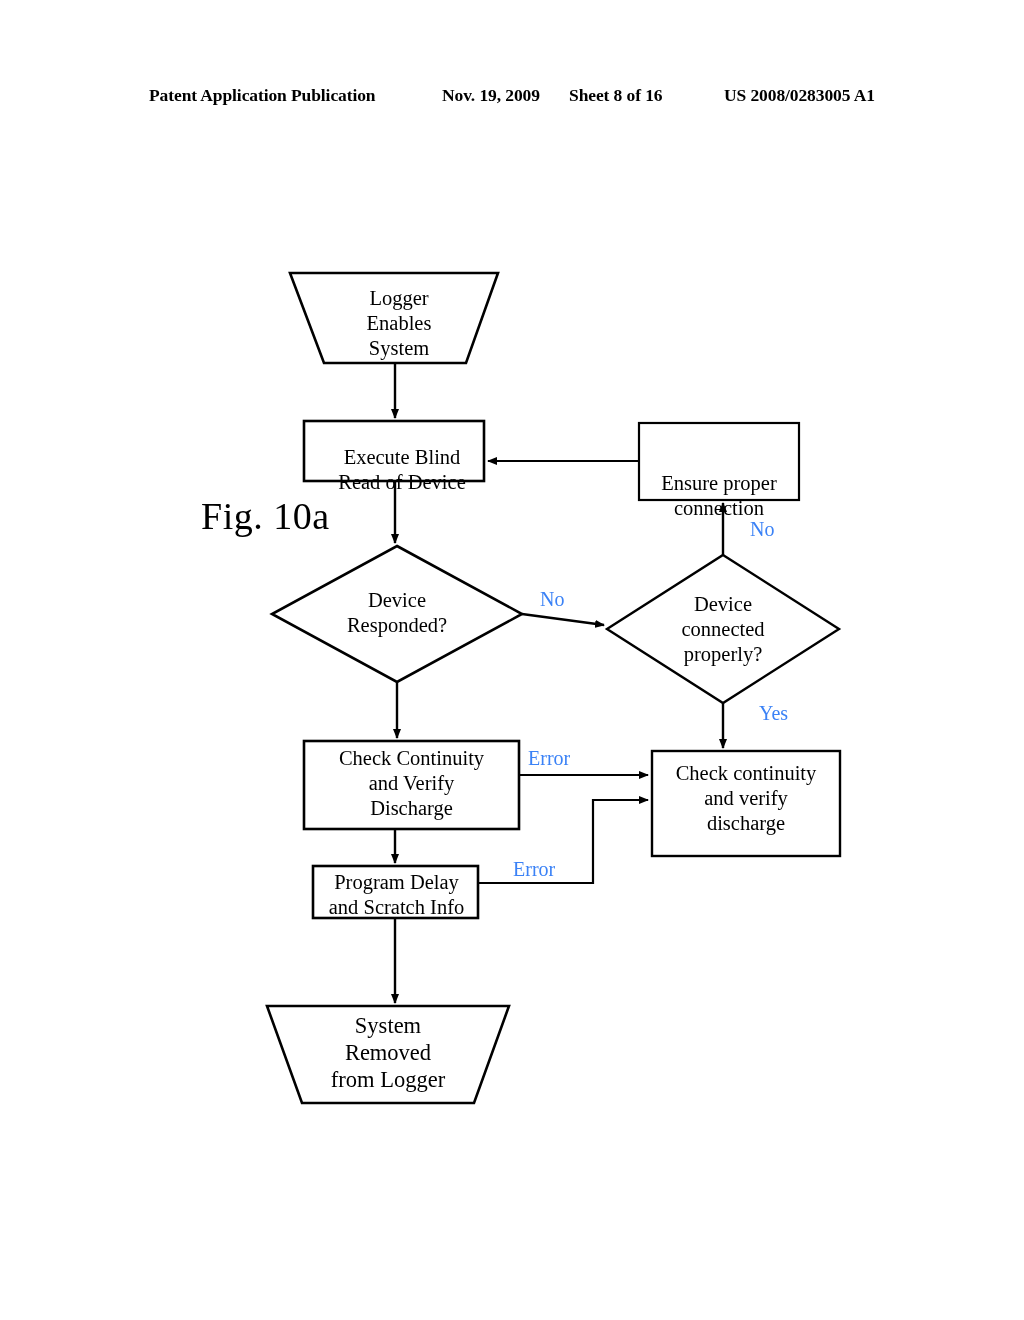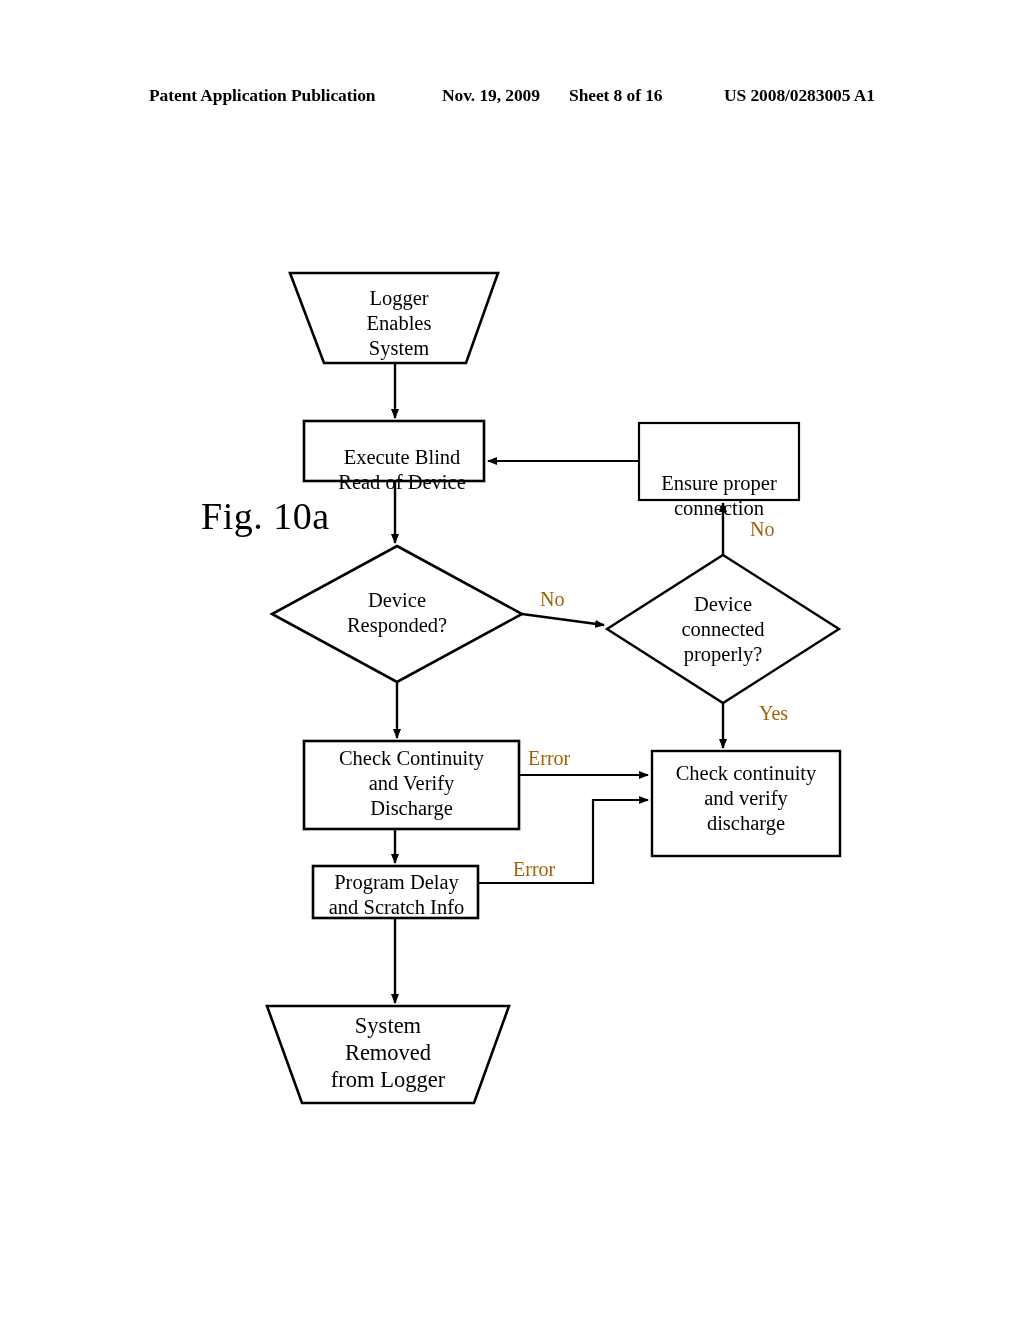--- a/index.html
+++ b/index.html
@@ -69,21 +69,21 @@
     white-space: pre-line;
     color: #000;
     pointer-events: none;
   }
   .edge-label {
     position: absolute;
     font-family: "Liberation Serif", "DejaVu Serif", serif;
     font-size: 20px;
     line-height: 22px;
     white-space: nowrap;
-    color: #a16207;
+    color: #3b82f6;
   }
 </style>
 </head>
 <body>
 
 <div id="patent-header">
   <span class="hdr-item" id="hdr-publication">Patent Application Publication</span>
   <span class="hdr-item" id="hdr-date">Nov. 19, 2009</span>
   <span class="hdr-item" id="hdr-sheet">Sheet 8 of 16</span>
   <span class="hdr-item" id="hdr-patnum">US 2008/0283005 A1</span>

